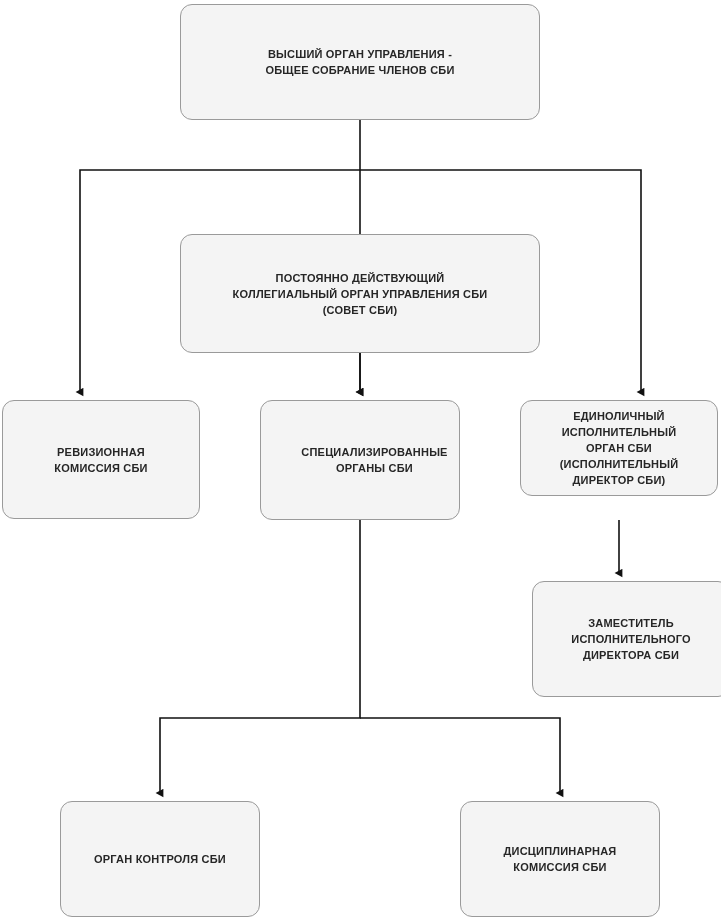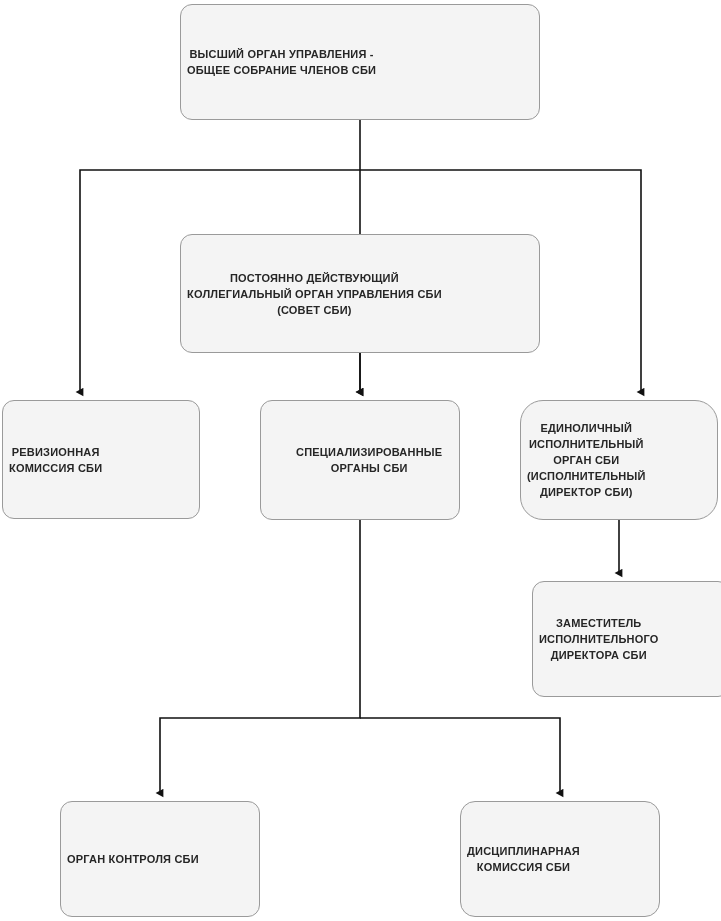--- a/index.html
+++ b/index.html
@@ -26,20 +26,21 @@
     pointer-events: none;
   }
   .node {
     position: absolute;
     box-sizing: border-box;
     background: #f4f4f4;
     border: 1px solid #9a9a9a;
     border-radius: 12px;
     display: flex;
     align-items: center;
+    justify-content: center;
     text-align: center;
     padding: 4px 6px;
   }
   .node-label {
     font-size: 11px;
     font-weight: bold;
     line-height: 16px;
     color: #262626;
     letter-spacing: 0.2px;
     white-space: pre-line;
@@ -101,36 +102,36 @@
   <div class="node" style="left: 2px; top: 400px; width: 198px; height: 119px; background: rgb(244, 244, 244); border-color: rgb(154, 154, 154);">
     <span class="node-label" style="color: rgb(38, 38, 38);">РЕВИЗИОННАЯ
 КОМИССИЯ СБИ</span>
   </div>
 
   <div class="node" style="left: 260px; top: 400px; width: 200px; height: 120px; background: rgb(244, 244, 244); border-color: rgb(154, 154, 154); padding-left: 35px;">
     <span class="node-label" style="color: rgb(38, 38, 38);">СПЕЦИАЛИЗИРОВАННЫЕ
 ОРГАНЫ СБИ</span>
   </div>
 
-  <div class="node" style="left: 520px; top: 400px; width: 198px; height: 120px; background: rgb(244, 244, 244); border-color: rgb(154, 154, 154); border-radius: 23px;">
+  <div class="node" style="left: 520px; top: 400px; width: 198px; height: 96px; background: rgb(244, 244, 244); border-color: rgb(154, 154, 154);">
     <span class="node-label" style="color: rgb(38, 38, 38);">ЕДИНОЛИЧНЫЙ
 ИСПОЛНИТЕЛЬНЫЙ
 ОРГАН СБИ
 (ИСПОЛНИТЕЛЬНЫЙ
 ДИРЕКТОР СБИ)</span>
   </div>
 
   <div class="node" style="left: 532px; top: 581px; width: 198px; height: 116px; background: rgb(244, 244, 244); border-color: rgb(154, 154, 154);">
     <span class="node-label" style="color: rgb(38, 38, 38);">ЗАМЕСТИТЕЛЬ
 ИСПОЛНИТЕЛЬНОГО
 ДИРЕКТОРА СБИ</span>
   </div>
 
   <div class="node" style="left: 60px; top: 801px; width: 200px; height: 116px; background: rgb(244, 244, 244); border-color: rgb(154, 154, 154);">
     <span class="node-label" style="color: rgb(38, 38, 38);">ОРГАН КОНТРОЛЯ СБИ</span>
   </div>
 
-  <div class="node" style="left: 460px; top: 801px; width: 200px; height: 116px; background: rgb(244, 244, 244); border-color: rgb(154, 154, 154); border-radius: 15px;">
+  <div class="node" style="left: 460px; top: 801px; width: 200px; height: 116px; background: rgb(244, 244, 244); border-color: rgb(154, 154, 154);">
     <span class="node-label" style="color: rgb(38, 38, 38);">ДИСЦИПЛИНАРНАЯ
 КОМИССИЯ СБИ</span>
   </div>
 
 </div>
 
 </body></html>

